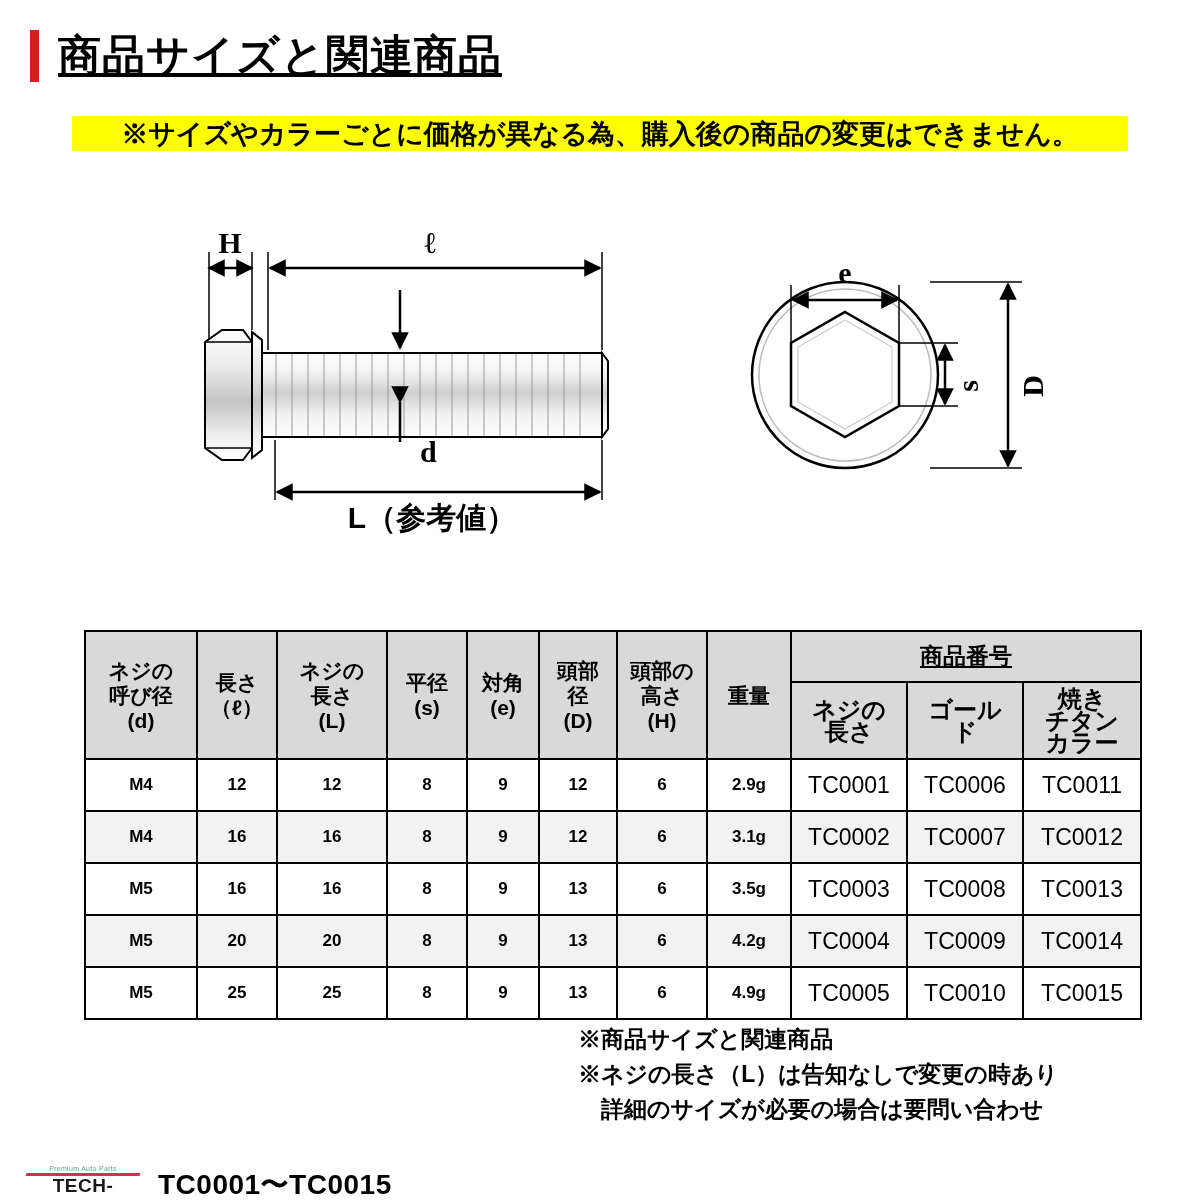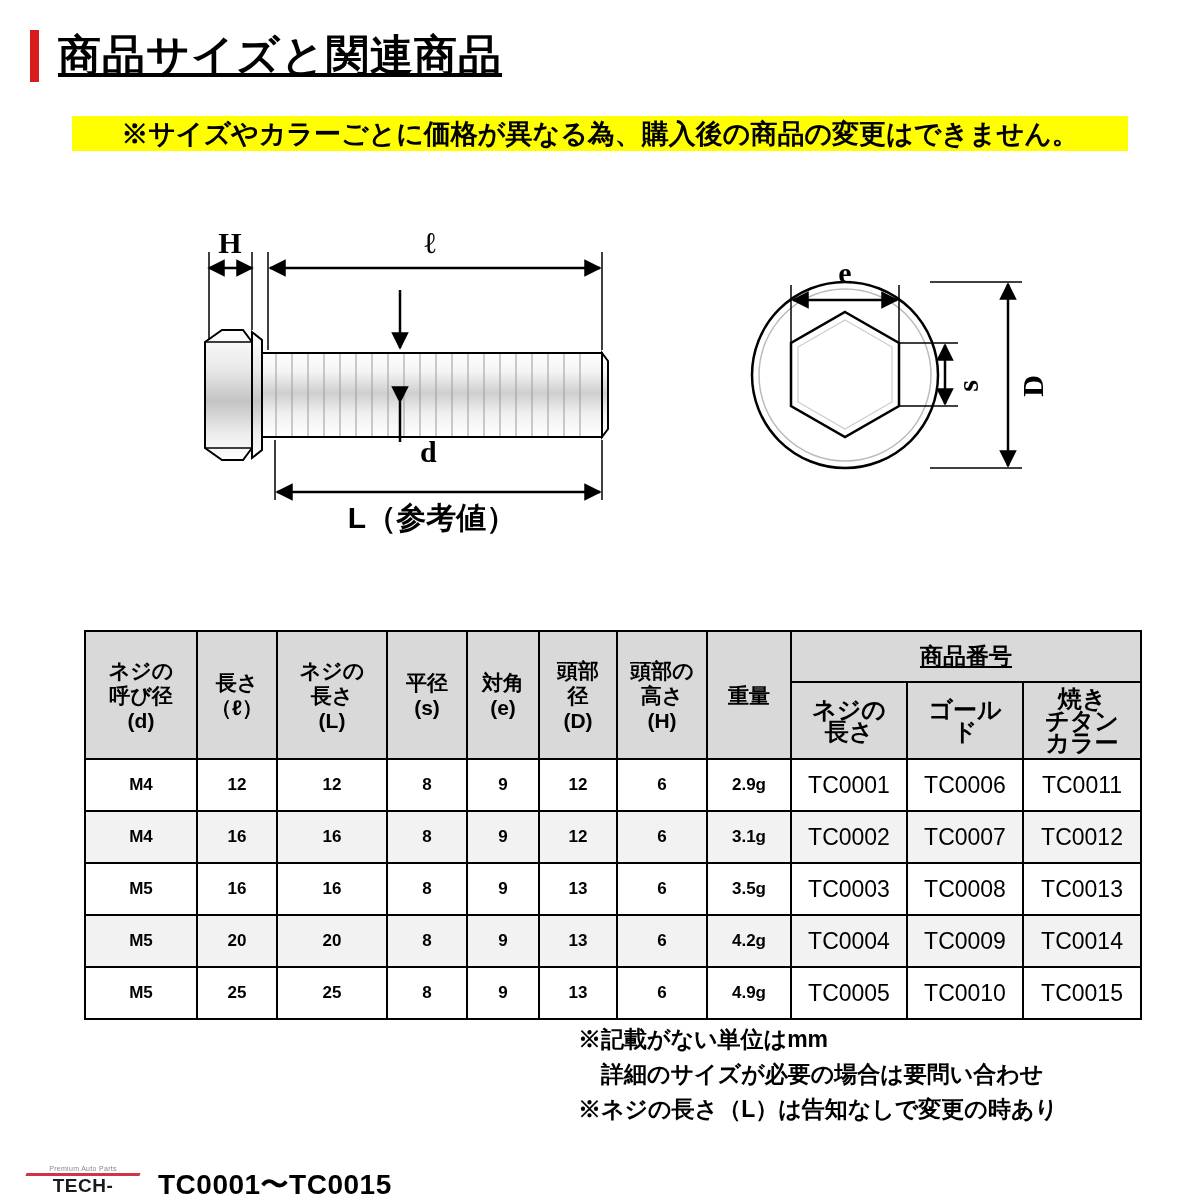--- a/index.html
+++ b/index.html
@@ -445,23 +445,23 @@
         <td>4.9g</td>
         <td class="code">TC0005</td>
         <td class="code">TC0010</td>
         <td class="code">TC0015</td>
       </tr>
     </tbody>
   </table>
 </div>
 
 <div class="footnotes">
-  <div>※記載がない単位はmm</div>
+  <div>※商品サイズと関連商品</div>
+  <div>※ネジの長さ（L）は告知なしで変更の時あり</div>
   <div>　詳細のサイズが必要の場合は要問い合わせ</div>
-  <div>※ネジの長さ（L）は告知なしで変更の時あり</div>
 </div>
 
 <div class="bottom">
   <div class="logo">
     <div class="logo-sub">Premium Auto Parts</div>
     <div class="logo-swoosh"></div>
     <div class="logo-text">TECH-MASTER</div>
   </div>
   <div class="bottom-code">TC0001〜TC0015</div>
 </div>

